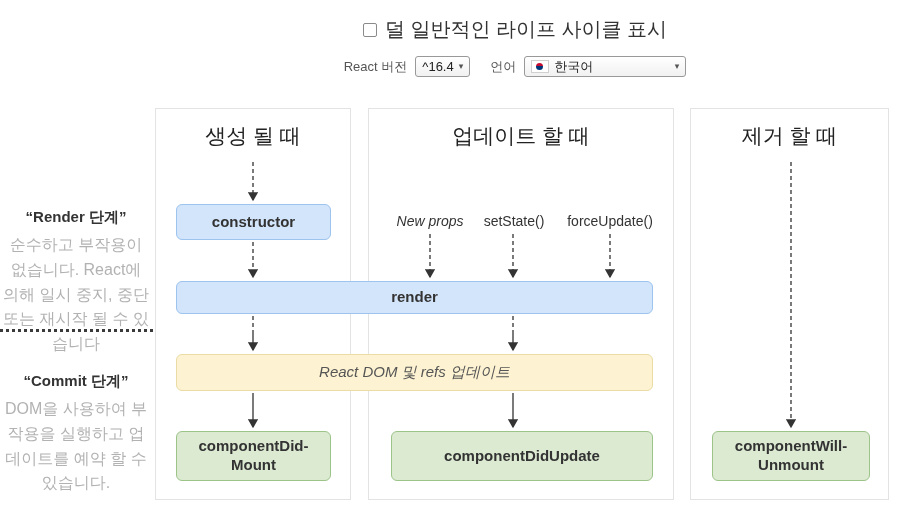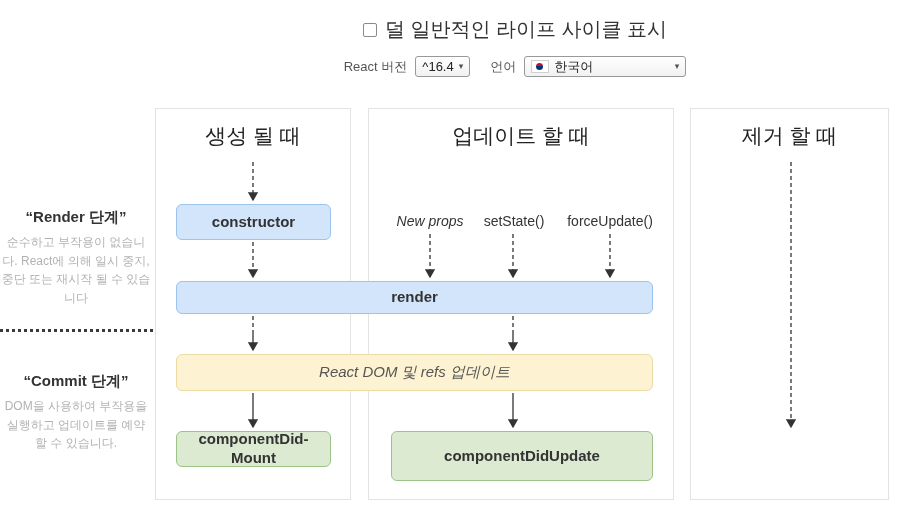--- a/index.html
+++ b/index.html
@@ -34,42 +34,42 @@
   .flag{
     width:16px;height:11px;background:#fff;border:1px solid #d0d0d0;
     position:relative;display:inline-block;flex:0 0 auto;
   }
   .flag::after{
     content:"";position:absolute;left:4px;top:1.5px;width:7px;height:7px;border-radius:50%;
     background:linear-gradient(#c60c30 50%, #003478 50%);
   }
   
   .phase-title{position:absolute;width:152px;text-align:center;font-weight:bold;font-size:15px;color:#333;}
-  .phase-desc{position:absolute;left:1px;width:150px;text-align:center;font-size:12px;color:#b2b2b2;line-height:1.55;}
+  .phase-desc{position:absolute;left:1px;width:150px;text-align:center;font-size:16px;color:#b2b2b2;line-height:1.55;}
   .phase-divider{position:absolute;left:0;top:329px;width:153px;height:0;border-top:3px dotted #3a3a3a;}
   
   .panel{position:absolute;top:108px;height:392px;background:#fff;border:1px solid #e3e3e3;box-sizing:border-box;}
   .panel-title{margin-top:13px;text-align:center;font-size:21px;color:#222;font-weight:500;}
   #panel-mount{left:155px;width:196px;}
   #panel-update{left:368px;width:306px;}
   #panel-unmount{left:690px;width:199px;}
   
   .box{
     position:absolute;display:flex;align-items:center;justify-content:center;
     border-radius:6px;font-weight:bold;font-size:15px;color:#333;text-align:center;
     box-sizing:border-box;line-height:1.25;
   }
   .box.blue{background:#d3e5fb;border:1px solid #9dc3ef;cursor:pointer;}
   .box.yellow{background:#fdf3d2;border:1px solid #ebdba4;font-weight:normal;font-style:italic;color:#555;}
   .box.green{background:#dcead2;border:1px solid #9cc489;cursor:pointer;}
   .pre{white-space:pre-line;}
   #box-constructor{left:176px;top:204px;width:155px;height:36px;}
   #box-render{left:176px;top:281px;width:477px;height:33px;}
   #box-reactdom{left:176px;top:354px;width:477px;height:37px;}
-  #box-didmount{left:176px;top:431px;width:155px;height:36px;}
+  #box-didmount{left:176px;top:431px;width:155px;height:50px;}
   #box-didupdate{left:391px;top:431px;width:262px;height:50px;}
   #box-willunmount{left:712px;top:431px;width:158px;height:50px;}
   
   .update-trigger{position:absolute;top:213px;font-size:14px;color:#333;text-align:center;}
   #trig-newprops{left:390px;width:80px;font-style:italic;}
   #trig-setstate{left:472px;width:84px;}
   #trig-forceupdate{left:562px;width:96px;}
   
   .arrows{position:absolute;left:0;top:0;width:900px;height:509px;pointer-events:none;}
 </style>
@@ -116,20 +116,22 @@
   <div class="update-trigger" id="trig-newprops">New props</div>
   <div class="update-trigger" id="trig-setstate">setState()</div>
   <div class="update-trigger" id="trig-forceupdate">forceUpdate()</div>
 
   <div class="box blue" id="box-render">render</div>
   <div class="box blue" id="box-constructor">constructor</div>
   <div class="box yellow" id="box-reactdom">React DOM 및 refs 업데이트</div>
   <div class="box green pre" id="box-didmount">componentDid-
 Mount</div>
   <div class="box green" id="box-didupdate">componentDidUpdate</div>
+  <div class="box green pre" id="box-willunmount">componentWill-
+Unmount</div>
 
   <svg class="arrows" viewBox="0 0 900 509" xmlns="http://www.w3.org/2000/svg">
     <defs>
       <marker id="arrow" markerWidth="8" markerHeight="8" refX="6" refY="4" orient="auto">
         <path d="M0,0 L7,4 L0,8 z" fill="#333"></path>
       </marker>
     </defs>
 
     <line x1="253" y1="162" x2="253" y2="200" stroke="#333" stroke-width="1.3" stroke-dasharray="4 3" marker-end="url(#arrow)"></line>
     <line x1="253" y1="242" x2="253" y2="277" stroke="#333" stroke-width="1.3" stroke-dasharray="4 3" marker-end="url(#arrow)"></line>

